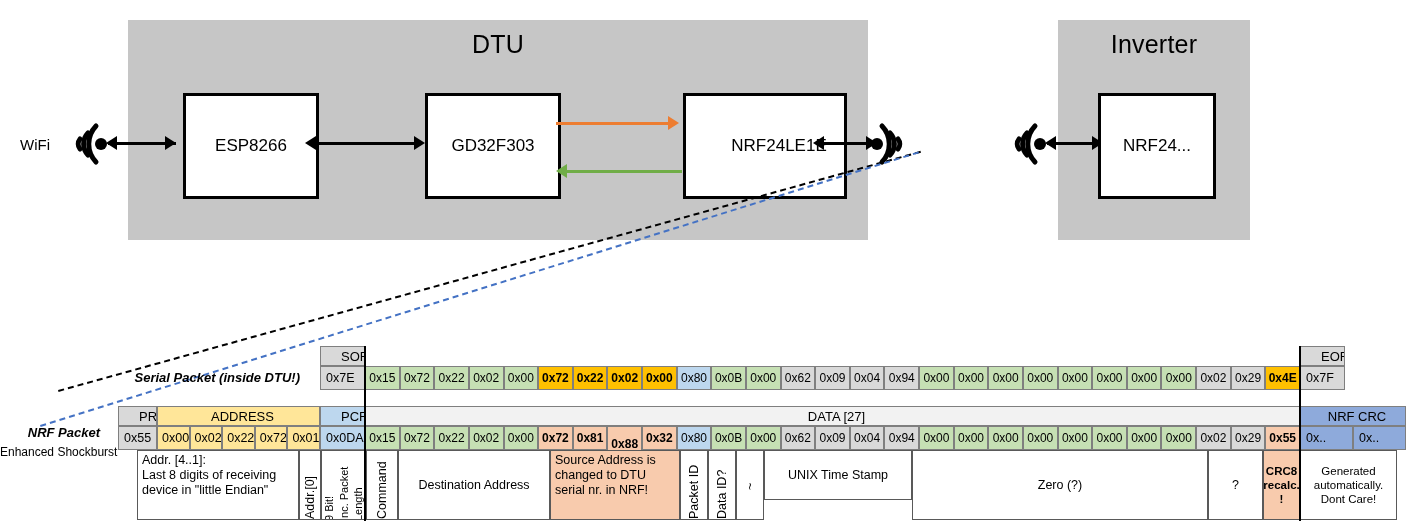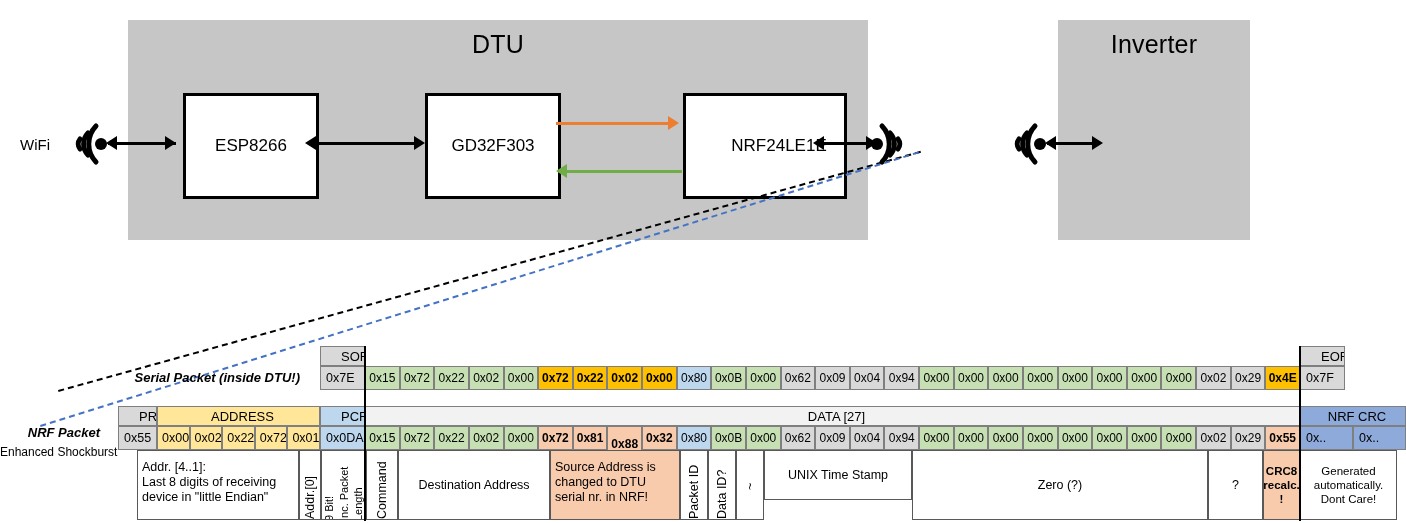--- a/index.html
+++ b/index.html
@@ -68,21 +68,21 @@
   .c-peach{background:#f8cbad;}
   .c-empty{background:#f2f2f2;}
   .c-white{background:#ffffff;}
 
   .desc{
     position:absolute;box-sizing:border-box;border:1px solid #595959;
     background:#fff;font-size:12.5px;line-height:15px;
     display:flex;align-items:center;justify-content:center;text-align:center;
     overflow:hidden;
   }
-  .desc.left{justify-content:flex-start;text-align:left;padding:9px 4px;align-items:flex-start;}
+  .desc.left{justify-content:flex-start;text-align:left;padding:2px 4px;align-items:flex-start;}
   .desc.peach{background:#f8cbad;}
   .desc.vert{
     writing-mode:vertical-rl;transform:rotate(180deg);
     justify-content:flex-start;align-items:center;padding-bottom:3px;
   }
 
   .vdiv{position:absolute;background:#000;width:2px;}
 </style>
 </head>
 <body>
@@ -148,20 +148,23 @@
       <path d="M30 10 A26 26 0 0 0 30 46"></path>
       <path d="M22 17 A16 16 0 0 0 22 39"></path>
       <path d="M14 23 A8 8 0 0 0 14 33"></path>
     </g>
     <circle cx="35" cy="28" r="6" fill="#000"></circle>
   </svg>
   <div class="hline" style="left:1047px;top:142px;width:52px;"></div>
   <div class="arrowhead ah-left" style="left:1045px;top:136px;"></div>
   <div class="arrowhead ah-right" style="left:1092px;top:136px;"></div>
 
+  <div class="chip" style="left:1098px;top:93px;width:112px;height:100px;">
+    <span>NRF24...</span>
+  </div>
 </div>
 
 <div class="dashed-black" style="left:58px;top:390px;width:895px;transform:rotate(-15.5deg);"></div>
 <div class="dashed-blue" style="left:40px;top:425px;width:920px;transform:rotate(-17.3deg);"></div>
 
 <div id="packets">
 
   <div class="row-label" style="left:0px;top:370px;width:300px;">Serial Packet (inside DTU!)</div>
   <div class="row-label" style="left:0px;top:425px;width:100px;">NRF Packet</div>
   <div class="row-label plain" style="left:0px;top:445px;width:105px;font-size:12px;">Enhanced Shockburst</div>

